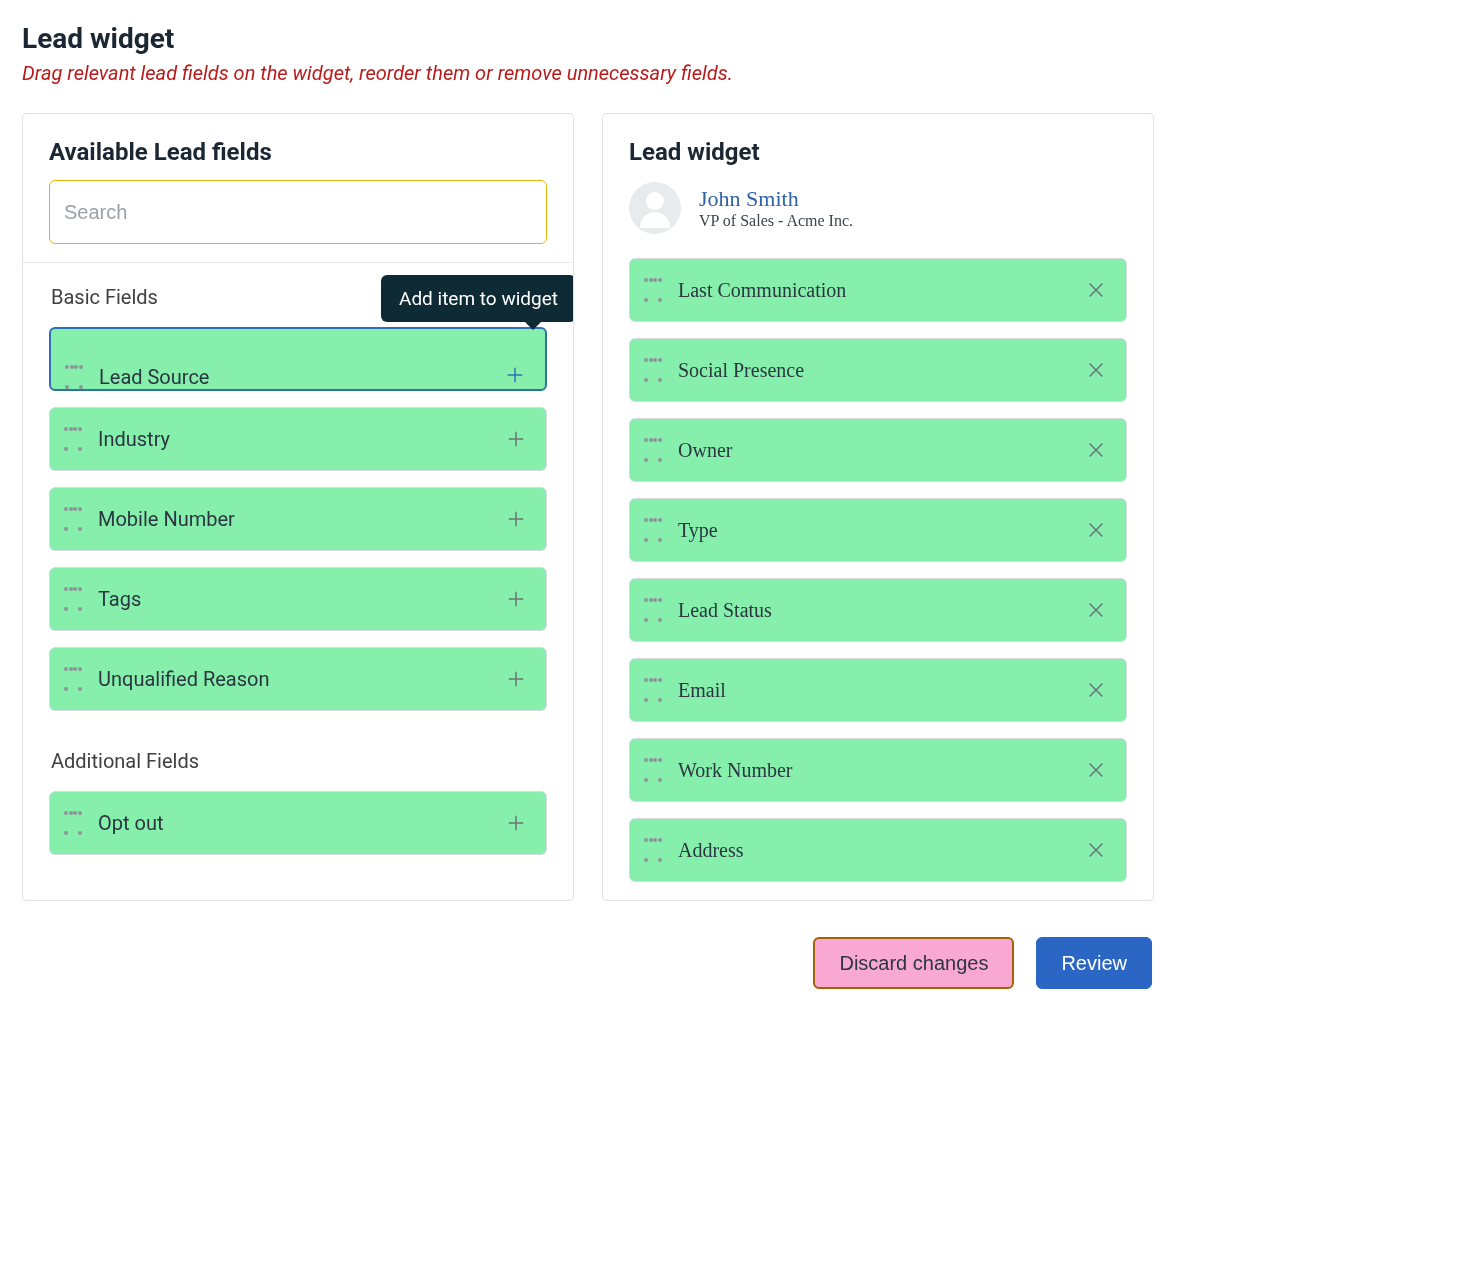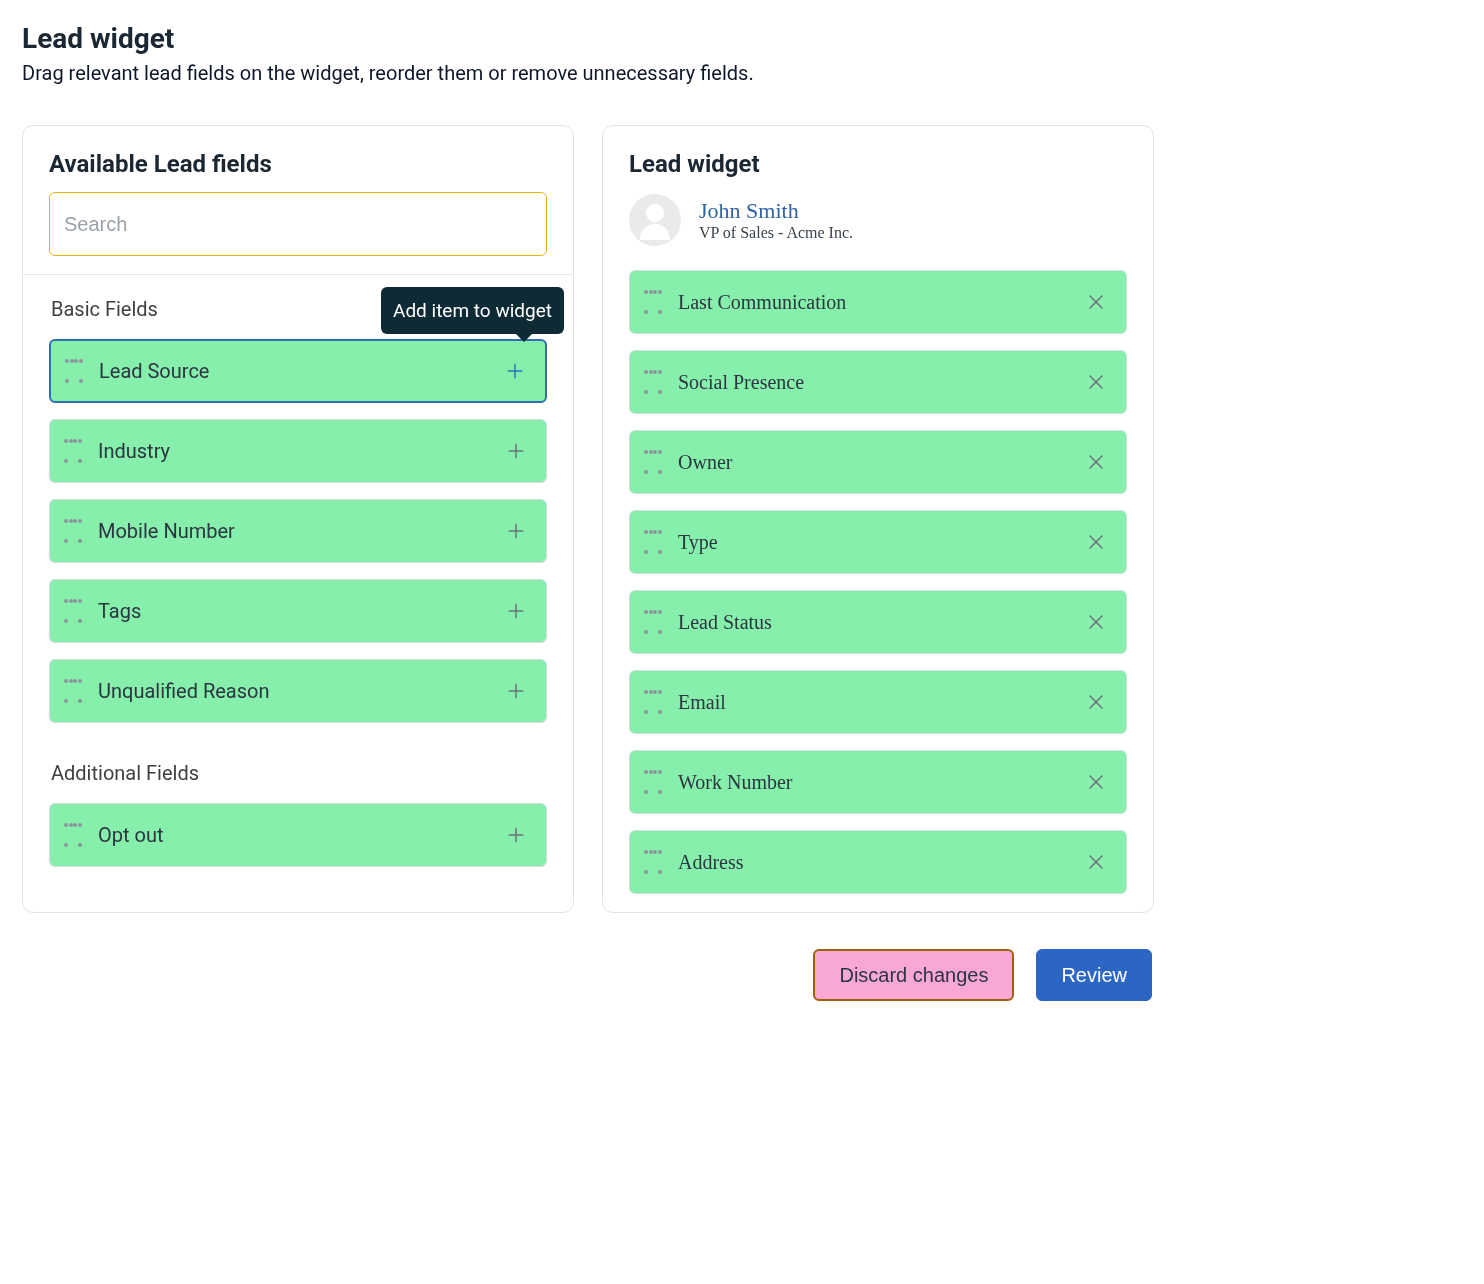--- a/index.html
+++ b/index.html
@@ -12,31 +12,32 @@
     width: 1484px;
   }
   .page-title {
     font-size: 28px;
     font-weight: 700;
     margin: 0 0 6px 0;
     color: #1b2733;
   }
   .page-subtitle {
     font-size: 20px;
-    color: #0f172a;
-    margin: 0 0 40px 0;
+    color: #b91c1c;
+    margin: 0 0 28px 0;
+    font-style: italic;
   }
   .cols {
     display: flex;
     gap: 28px;
     align-items: stretch;
   }
   .panel {
     border: 1px solid #dfe3e8;
-    border-radius: 11px;
+    border-radius: 4px;
     background: #fff;
     width: 552px;
     height: 788px;
     display: flex;
     flex-direction: column;
     overflow: hidden;
   }
   .panel-header {
     padding: 24px 26px 14px 26px;
   }
@@ -81,20 +82,21 @@
     align-items: center;
     height: 64px;
     border: 1px solid #d7dbe0;
     border-radius: 6px;
     padding: 0 16px 0 14px;
     margin-bottom: 16px;
     background: #86efac;
   }
   .field-item.highlight {
     border: 2px solid #2f6fb3;
+    align-items: flex-end;
   }
   .field-label {
     flex: 1 1 auto;
     font-size: 20px;
     color: #2b3640;
     padding-left: 16px;
   }
   .drag-icon {
     width: 18px;
     height: 24px;
@@ -160,21 +162,21 @@
     font-size: 16px;
     color: #3b444e;
   }
 
   
   .tooltip {
     position: absolute;
     background: #0e2a35;
     color: #fff;
     font-size: 19px;
-    padding: 12px 12px;
+    padding: 12px 18px;
     border-radius: 6px;
     white-space: nowrap;
     z-index: 5;
     left: 358px;
     top: 12px;
   }
   .tooltip::after {
     content: "";
     position: absolute;
     bottom: -8px;

